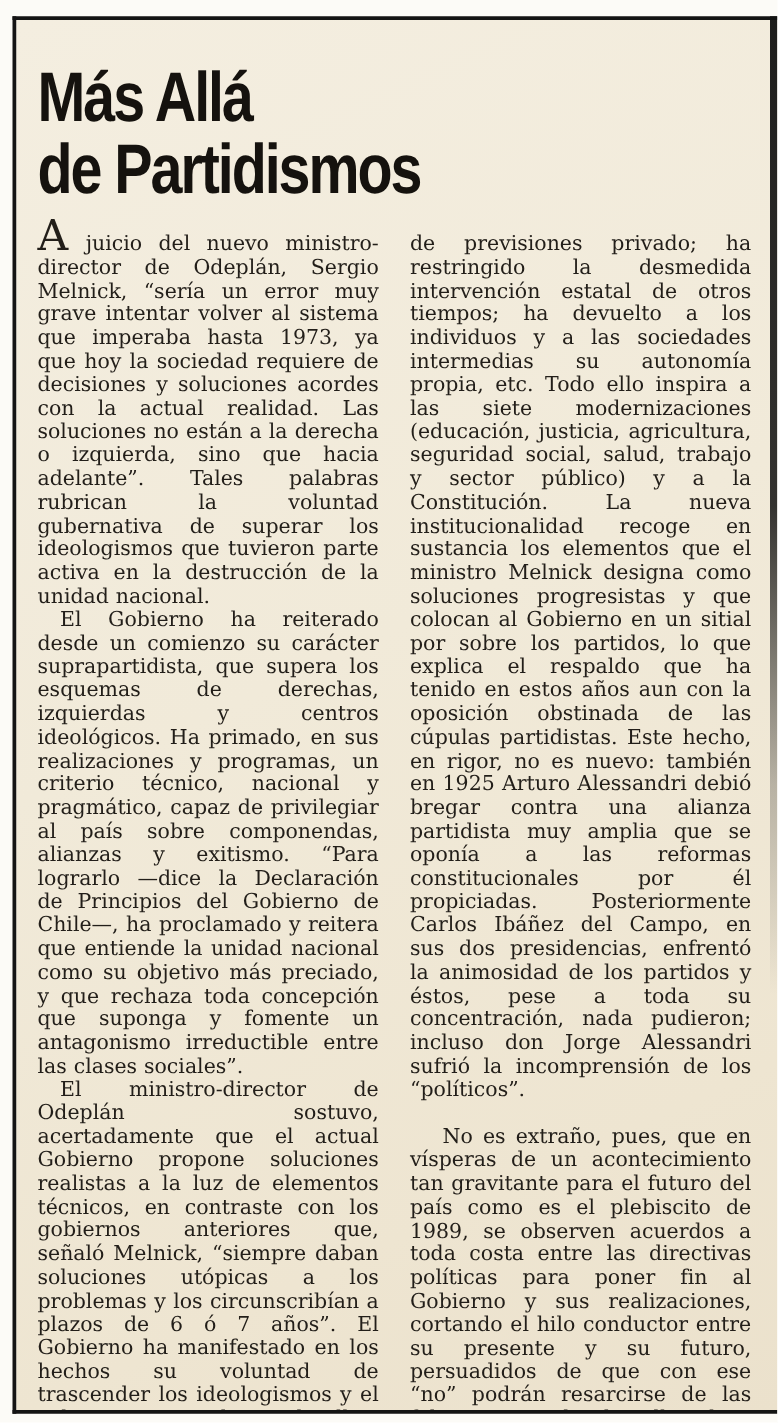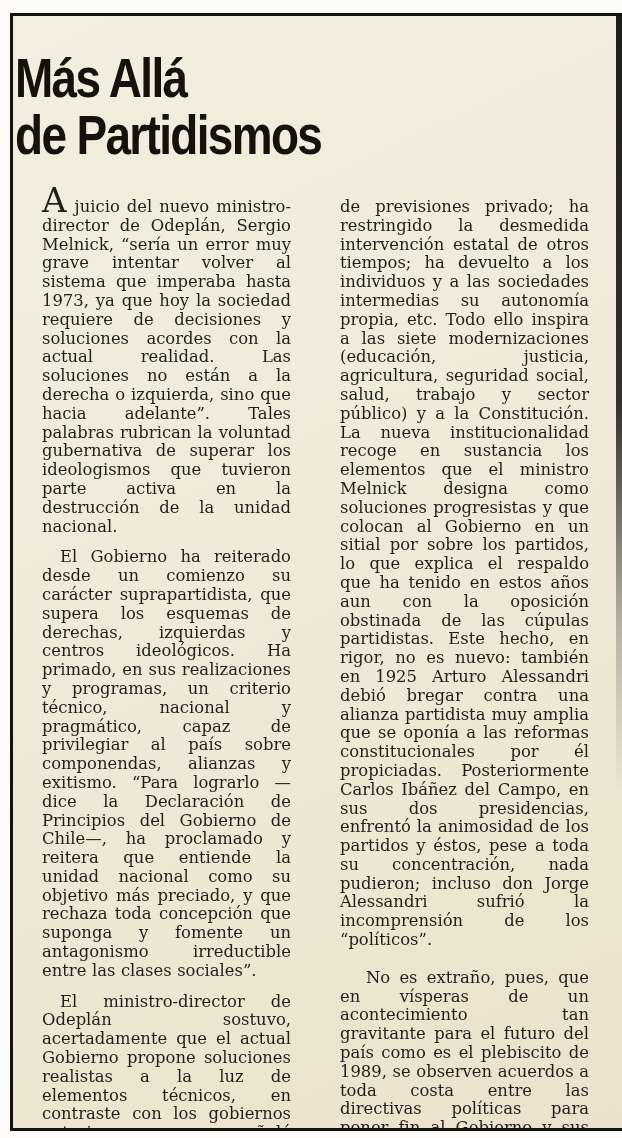--- a/index.html
+++ b/index.html
@@ -21,21 +21,21 @@
   }
   
   .edge-right{
     position:absolute;
     right:0;top:13px;bottom:7px;width:6px;
     background:linear-gradient(to bottom, rgba(18,18,18,.95) 0%, rgba(18,18,18,.85) 35%, rgba(18,18,18,.25) 55%, rgba(18,18,18,0) 70%);
     pointer-events:none;
   }
   .headline{
     margin:0;
-    padding:33px 0 0 2px;
+    padding:33px 0 0 17px;
     color:#15120e;
   }
   .hl-scale{
     display:inline-block;
     transform:scaleX(.82);
     transform-origin:left top;
     white-space:nowrap;
   }
   .hl-line{
     display:block;
@@ -55,21 +55,21 @@
     width:273px;
     font-family:"DejaVu Serif","Liberation Serif",serif;
     font-size:16.4px;
     line-height:18.8px;
     text-align:justify;
     color:#221e19;
     hyphens:auto;
     -webkit-hyphens:auto;
     word-spacing:.02em;
   }
-  .para{margin:12px;}
+  .para{margin:0;}
   .para.indent{text-indent:18px;}
   .para.indent-lg{text-indent:26px;}
   .para.gap{margin-top:19px;}
   .dropcap{
     font-size:34px;
     line-height:0;
     font-weight:normal;
     letter-spacing:1px;
   }
   .emph{font-weight:normal;}

